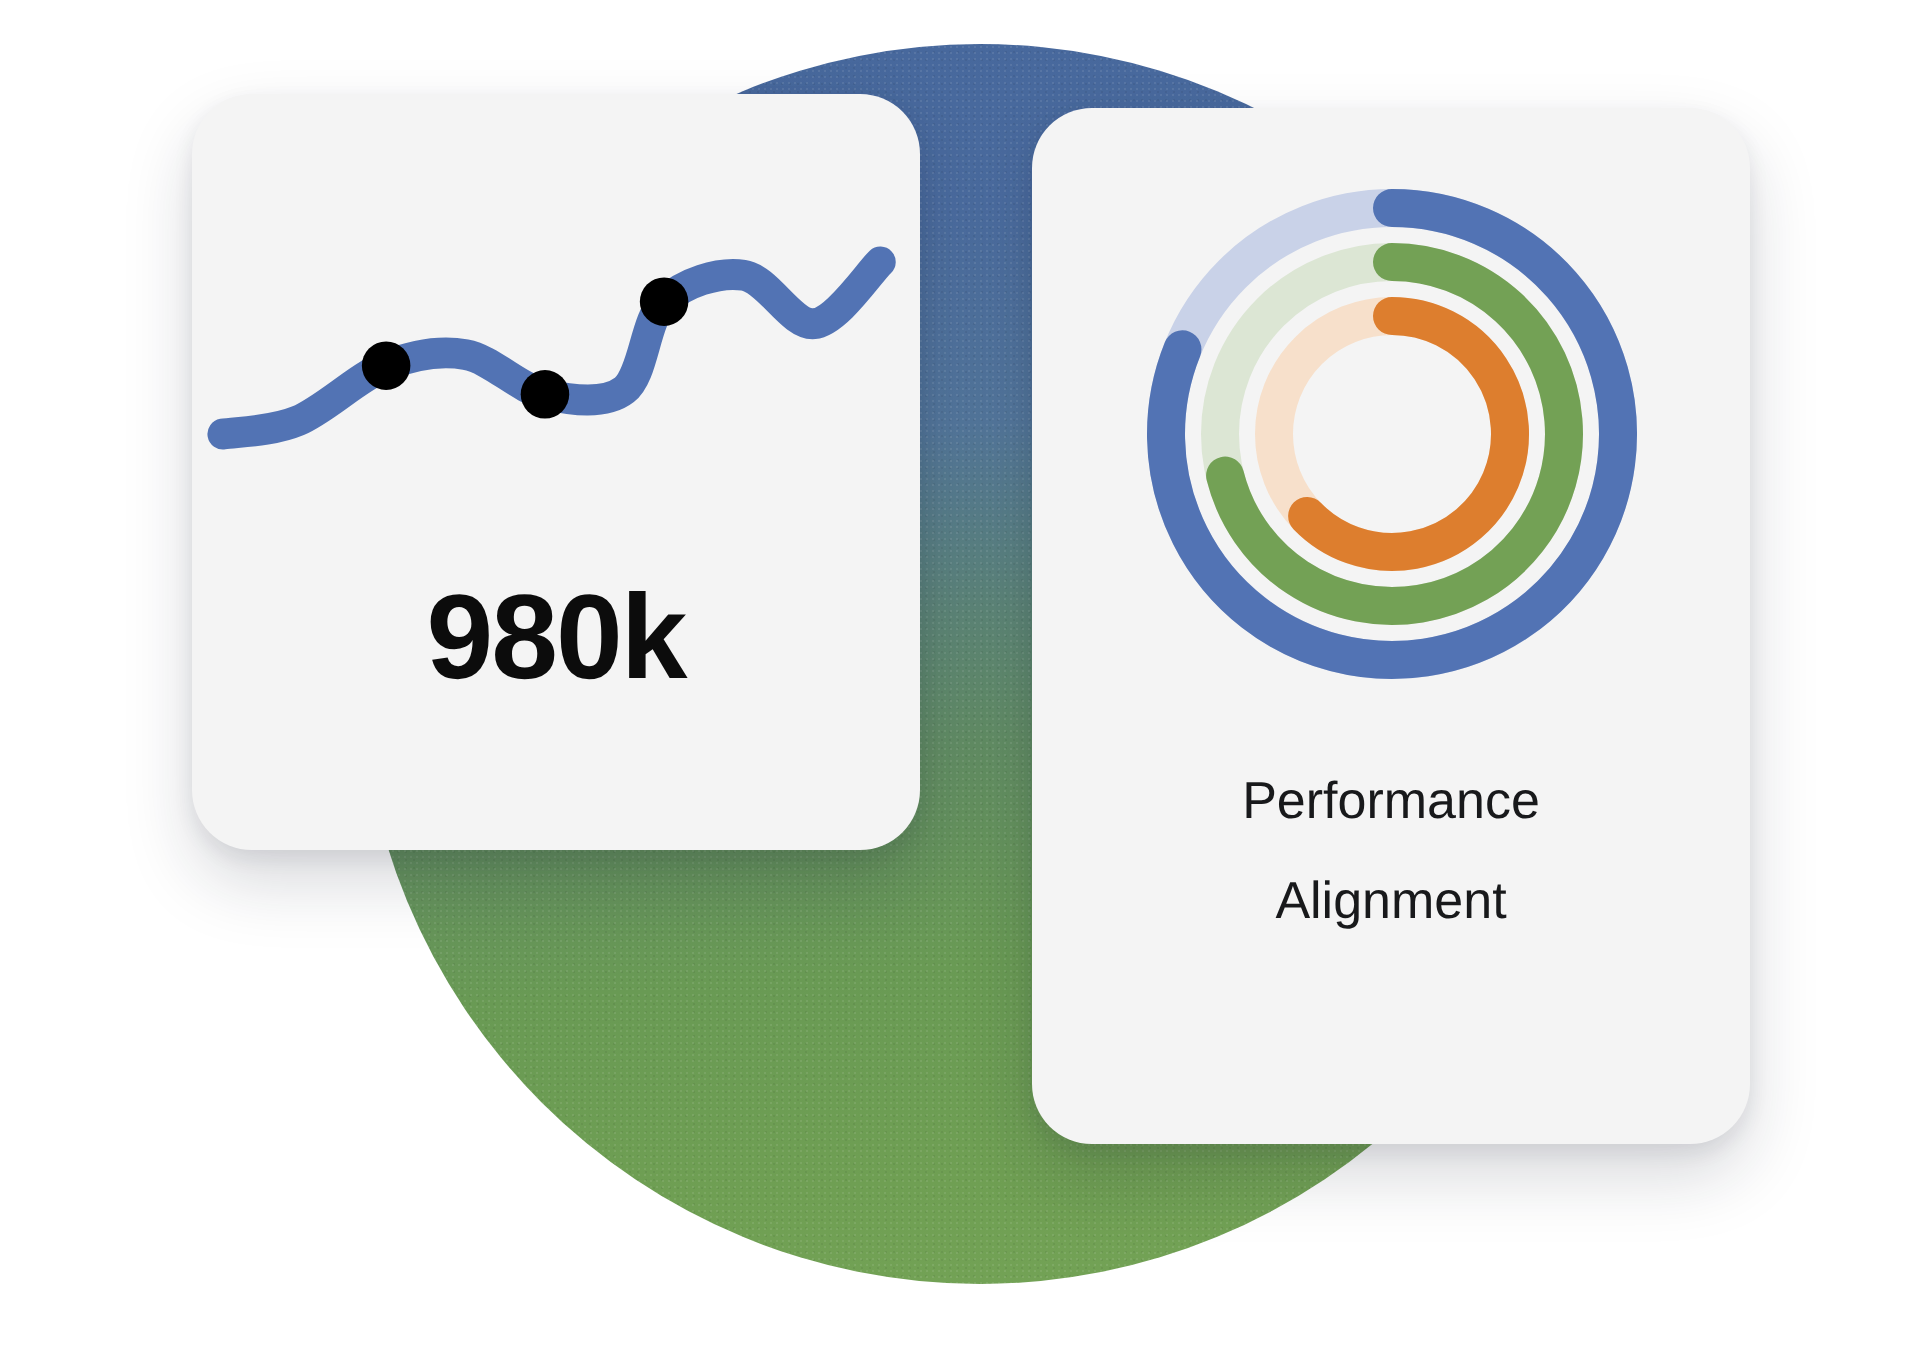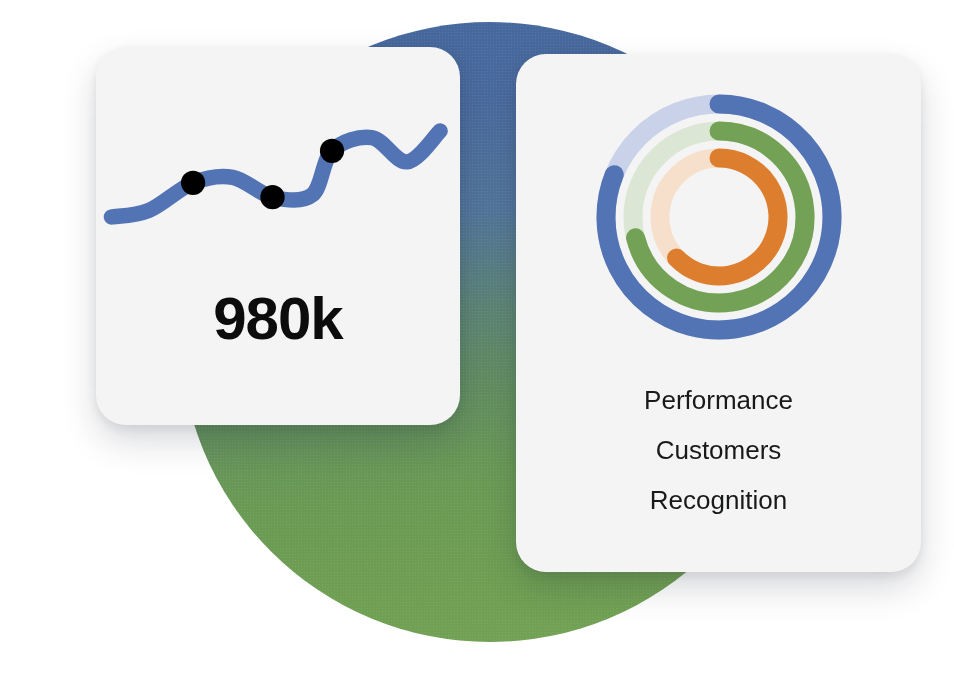--- a/index.html
+++ b/index.html
@@ -105,21 +105,20 @@
     line-height: 1;
   }
 
   
   #card-donut {
     left: 516px;
     top: 54px;
     width: 359px;
     height: 518px;
     z-index: 5;
-    padding-left: 46px;
   }
   .donut-wrap {
     position: absolute;
     left: 50%;
     transform: translateX(-50%);
     top: 28px;
     width: 270px;
     height: 270px;
   }
   .donut-wrap svg { display: block; width: 100%; height: 100%; }
@@ -176,18 +175,17 @@
         <g id="donut-arcs">
             <path d="M 135.00 22.00 A 113 113 0 1 1 30.23 92.67" fill="none" stroke="#5273b4" stroke-width="19" stroke-linecap="round"></path>
             <path d="M 135.00 49.00 A 86 86 0 1 1 51.55 155.81" fill="none" stroke="#73a155" stroke-width="19" stroke-linecap="round"></path>
             <path d="M 135.00 76.00 A 59 59 0 1 1 92.56 175.98" fill="none" stroke="#dd7e2e" stroke-width="19" stroke-linecap="round"></path>
           </g>
       </svg>
     </div>
 
     <div class="donut-legend">
       <div>Performance</div>
-      <div>Customers</div>
-      <div>Recognition</div>
+      <div>Alignment</div>
     </div>
   </div>
 
 </div>
 
 </body></html>

